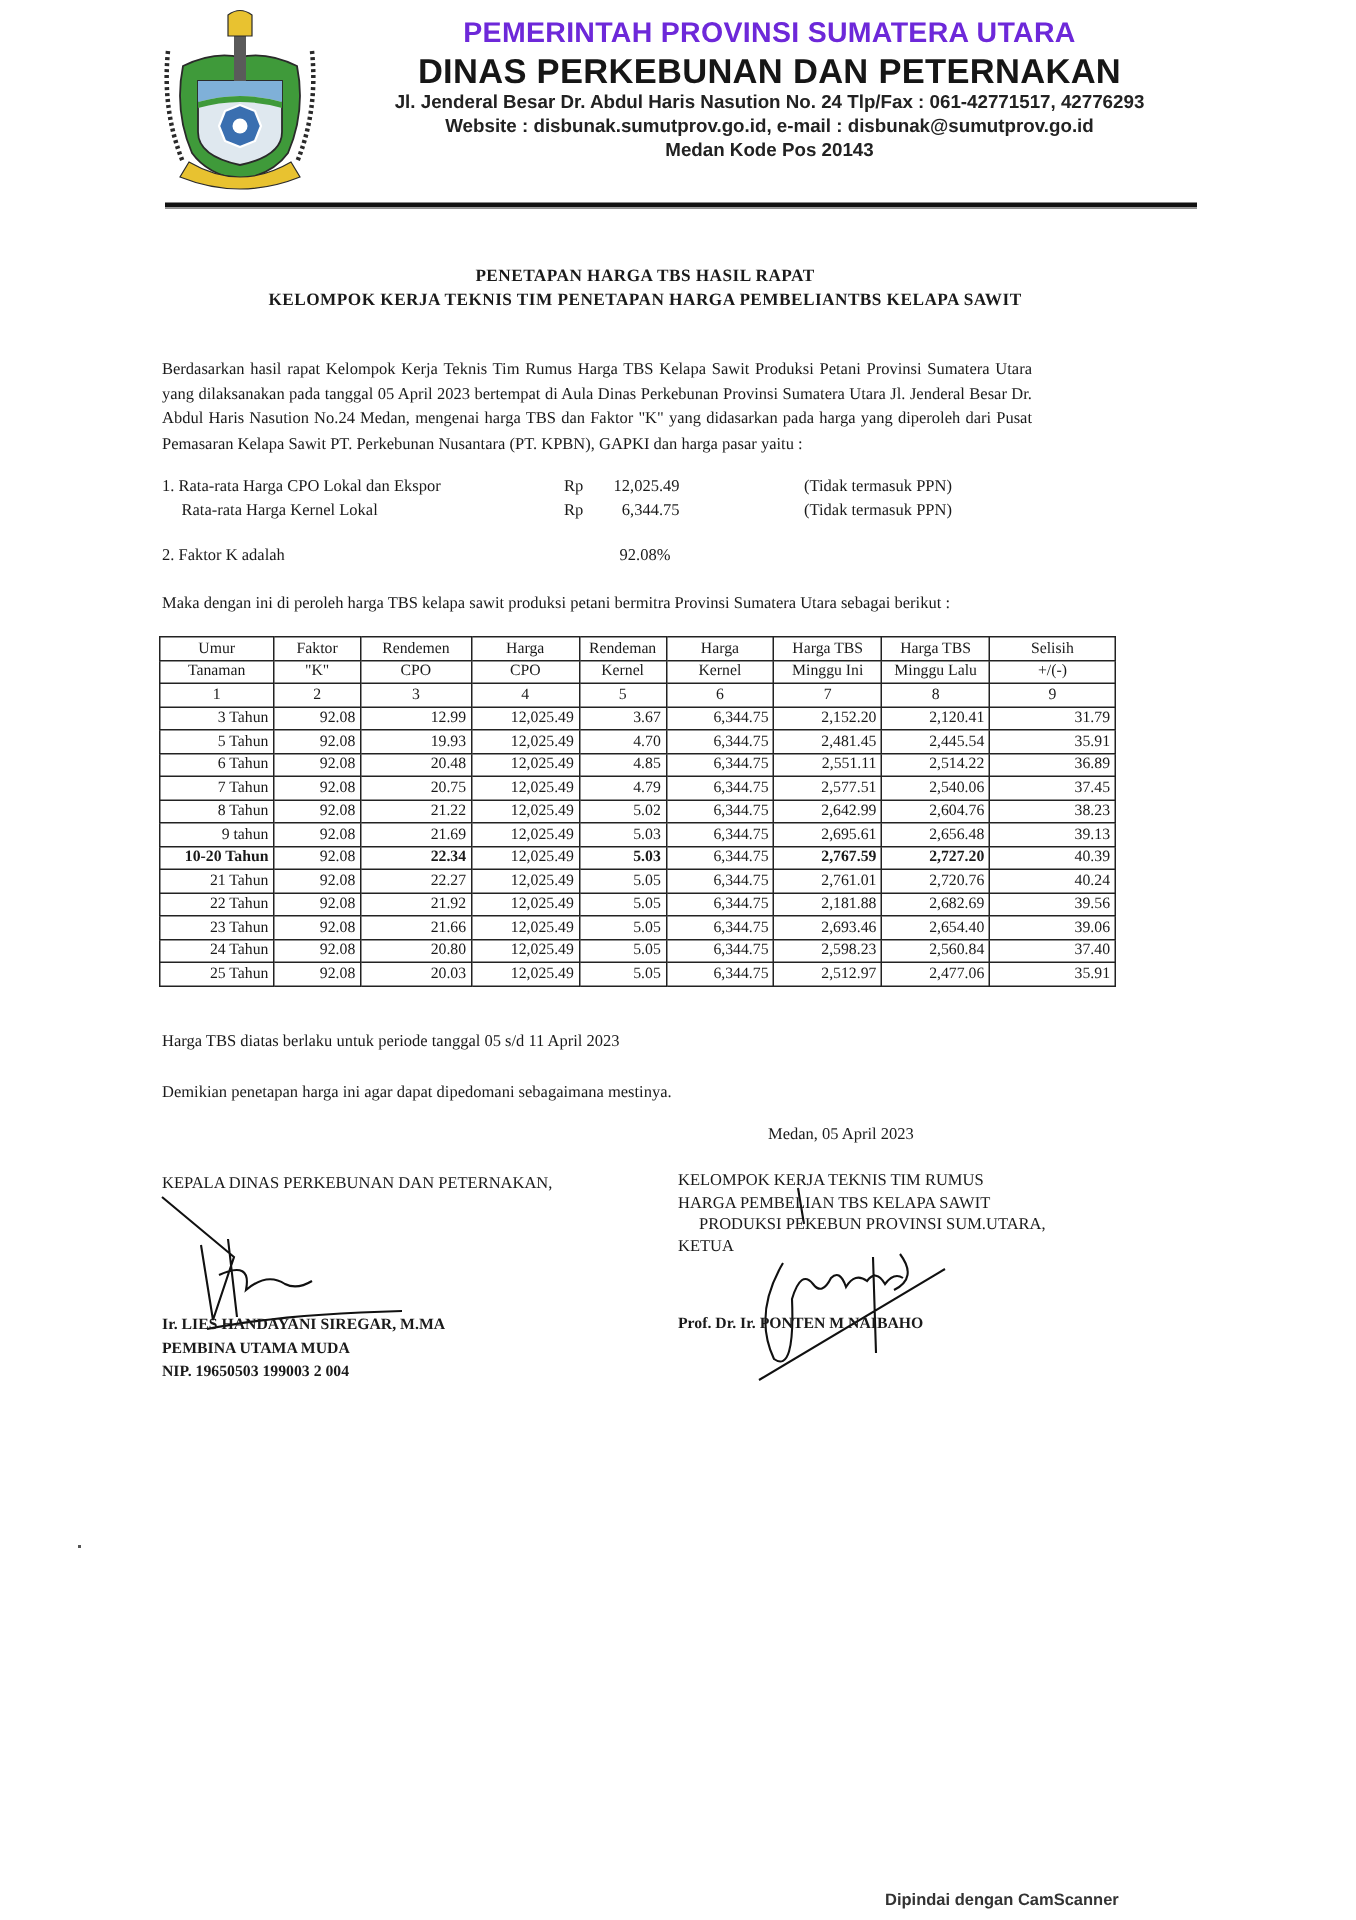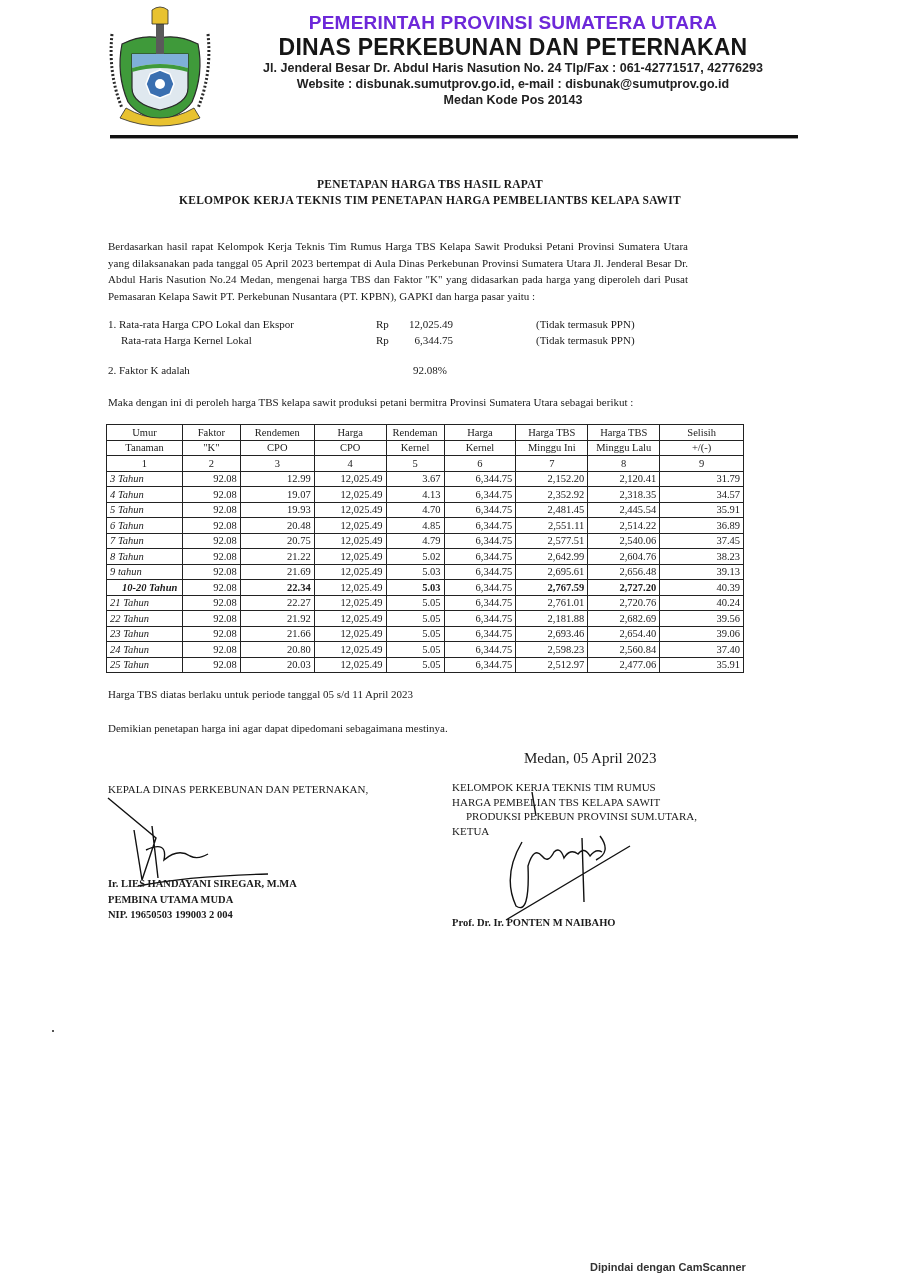--- a/index.html
+++ b/index.html
@@ -26,34 +26,34 @@
     .prow .amt { position: absolute; left: 285px; width: 60px; text-align: right; }
     .prow .note { position: absolute; left: 428px; }
     .factor { position: absolute; left: 108px; top: 364px; width: 400px; font-size: 11px; }
     .factor .val { position: absolute; left: 305px; }
     .maka { position: absolute; left: 108px; top: 396px; width: 600px; font-size: 11px; }
 
     table.tbs { position: absolute; left: 106px; top: 424px; width: 638px; border-collapse: collapse; font-size: 10.5px; }
     table.tbs td, table.tbs th { border: 1px solid #222; height: 15.5px; padding: 0 3px; font-weight: normal; white-space: nowrap; }
     table.tbs th { text-align: center; }
     table.tbs td { text-align: right; }
-    table.tbs td.c0 { text-align: left; font-style: italic; }
+    table.tbs td.c0 { text-align: right; }
     table.tbs tr.hl td.b { font-weight: bold; padding-left: 15px; }
 
     .note1 { position: absolute; left: 108px; top: 688px; font-size: 11px; }
     .note2 { position: absolute; left: 108px; top: 722px; font-size: 11px; }
-    .date { position: absolute; left: 524px; top: 750px; font-size: 15px; }
+    .date { position: absolute; left: 512px; top: 750px; font-size: 11px; }
 
     .sig-left { position: absolute; left: 108px; top: 782px; width: 320px; font-size: 11px; }
     .sig-left .pos { line-height: 14px; }
     .sig-left .names { position: absolute; top: 94px; left: 0; font-weight: bold; font-size: 10.5px; line-height: 15.5px; }
 
     .sig-right { position: absolute; left: 452px; top: 780px; width: 300px; font-size: 11px; line-height: 14.5px; }
     .sig-right .ind { padding-left: 14px; }
-    .sig-right .name { position: absolute; top: 96px; left: 0; font-weight: bold; font-size: 10.5px; margin-top: 40px; }
+    .sig-right .name { position: absolute; top: 96px; left: 0; font-weight: bold; font-size: 10.5px; }
 
     .scribble { position: absolute; pointer-events: none; }
     .dot { position: absolute; left: 52px; top: 1030px; width: 2px; height: 2px; background: #555; }
     .camscanner { position: absolute; left: 590px; top: 1261px; font-family: "Liberation Sans", sans-serif; font-size: 11px; font-weight: bold; color: #333; }
   </style>
 </head>
 <body>
 
 <div class="letterhead">
   <svg class="logo" viewBox="0 0 104 126">
@@ -159,31 +159,20 @@
         <td class="">92.08</td>
         <td class="">12.99</td>
         <td class="">12,025.49</td>
         <td class="">3.67</td>
         <td class="">6,344.75</td>
         <td class="">2,152.20</td>
         <td class="">2,120.41</td>
         <td class="">31.79</td>
       </tr>
       <tr>
-        <td class="c0">4 Tahun</td>
-        <td class="">92.08</td>
-        <td class="">19.07</td>
-        <td class="">12,025.49</td>
-        <td class="">4.13</td>
-        <td class="">6,344.75</td>
-        <td class="">2,352.92</td>
-        <td class="">2,318.35</td>
-        <td class="">34.57</td>
-      </tr>
-      <tr>
         <td class="c0">5 Tahun</td>
         <td class="">92.08</td>
         <td class="">19.93</td>
         <td class="">12,025.49</td>
         <td class="">4.70</td>
         <td class="">6,344.75</td>
         <td class="">2,481.45</td>
         <td class="">2,445.54</td>
         <td class="">35.91</td>
       </tr>

